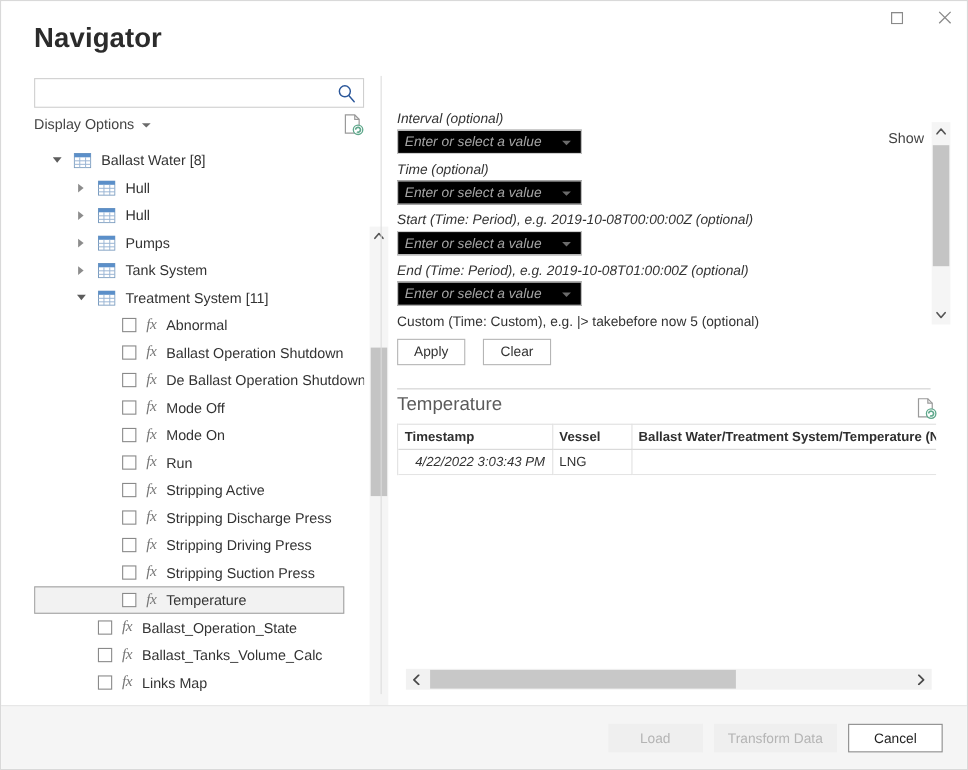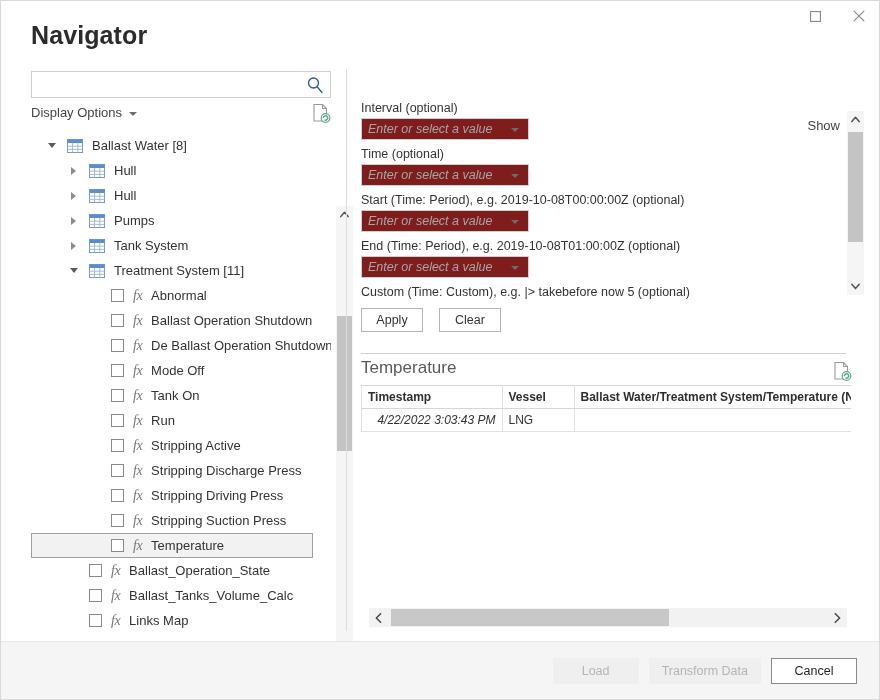--- a/index.html
+++ b/index.html
@@ -200,26 +200,27 @@
   
   .right-panel {
     position: absolute; left: 360px; top: 100px;
     width: 485px;
   }
   .param-field { margin-bottom: 7px; }
   .param-label {
     font-size: 12.5px; color: #333;
     margin-bottom: 3px;
     white-space: nowrap;
+    font-style: italic;
   }
   .combo {
     position: relative;
     width: 168px; height: 22px;
     border: 1px solid #cfcfcf;
-    background: #7f1d1d;
+    background: #000000;
   }
   .combo .ph {
     position: absolute; left: 6px; top: 3px;
     font-size: 12.5px; font-style: italic; color: #a6a6a6;
   }
   .combo .cb-caret {
     position: absolute; right: 9px; top: 9px;
     width: 0; height: 0;
     border-left: 4px solid transparent;
     border-right: 4px solid transparent;
@@ -491,21 +492,21 @@
             <span style="flex: 0 0 9px;"></span>
             <span class="chk"></span>
             <span class="fx-icon">fx</span>
             <span class="tree-label">Mode Off</span>
           </div>
           <div class="tree-row" style="padding-left: 58px;">
             <span class="twisty blank"></span>
             <span style="flex: 0 0 9px;"></span>
             <span class="chk"></span>
             <span class="fx-icon">fx</span>
-            <span class="tree-label">Tank On</span>
+            <span class="tree-label">Mode On</span>
           </div>
           <div class="tree-row" style="padding-left: 58px;">
             <span class="twisty blank"></span>
             <span style="flex: 0 0 9px;"></span>
             <span class="chk"></span>
             <span class="fx-icon">fx</span>
             <span class="tree-label">Run</span>
           </div>
           <div class="tree-row" style="padding-left: 58px;">
             <span class="twisty blank"></span>

